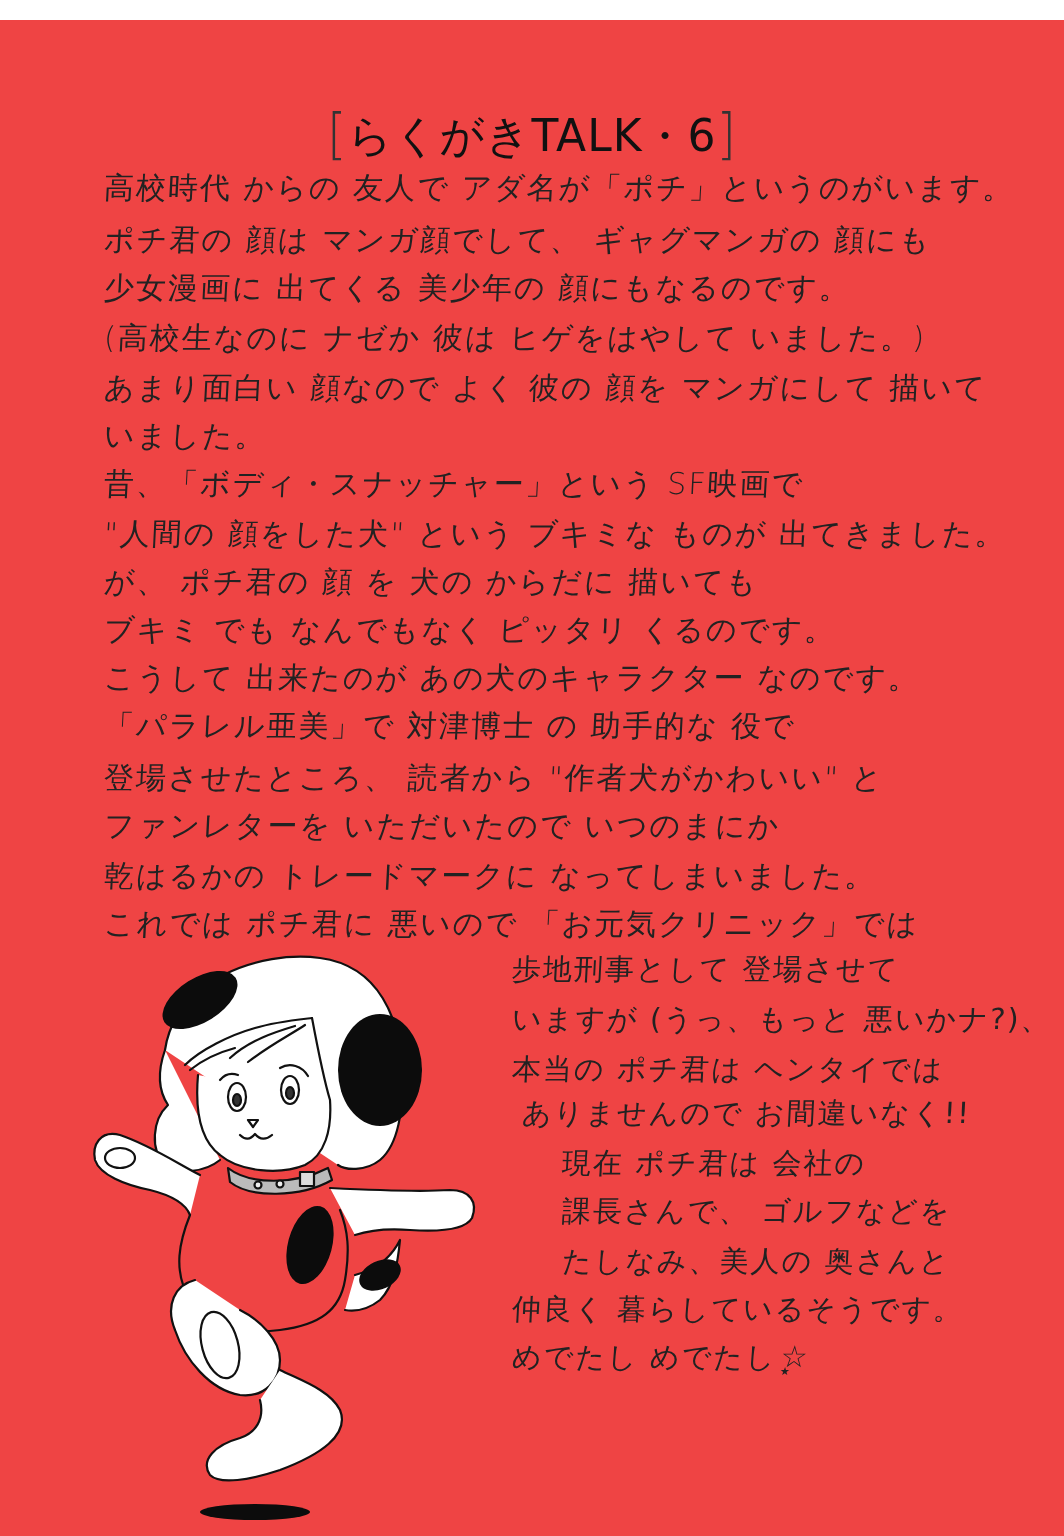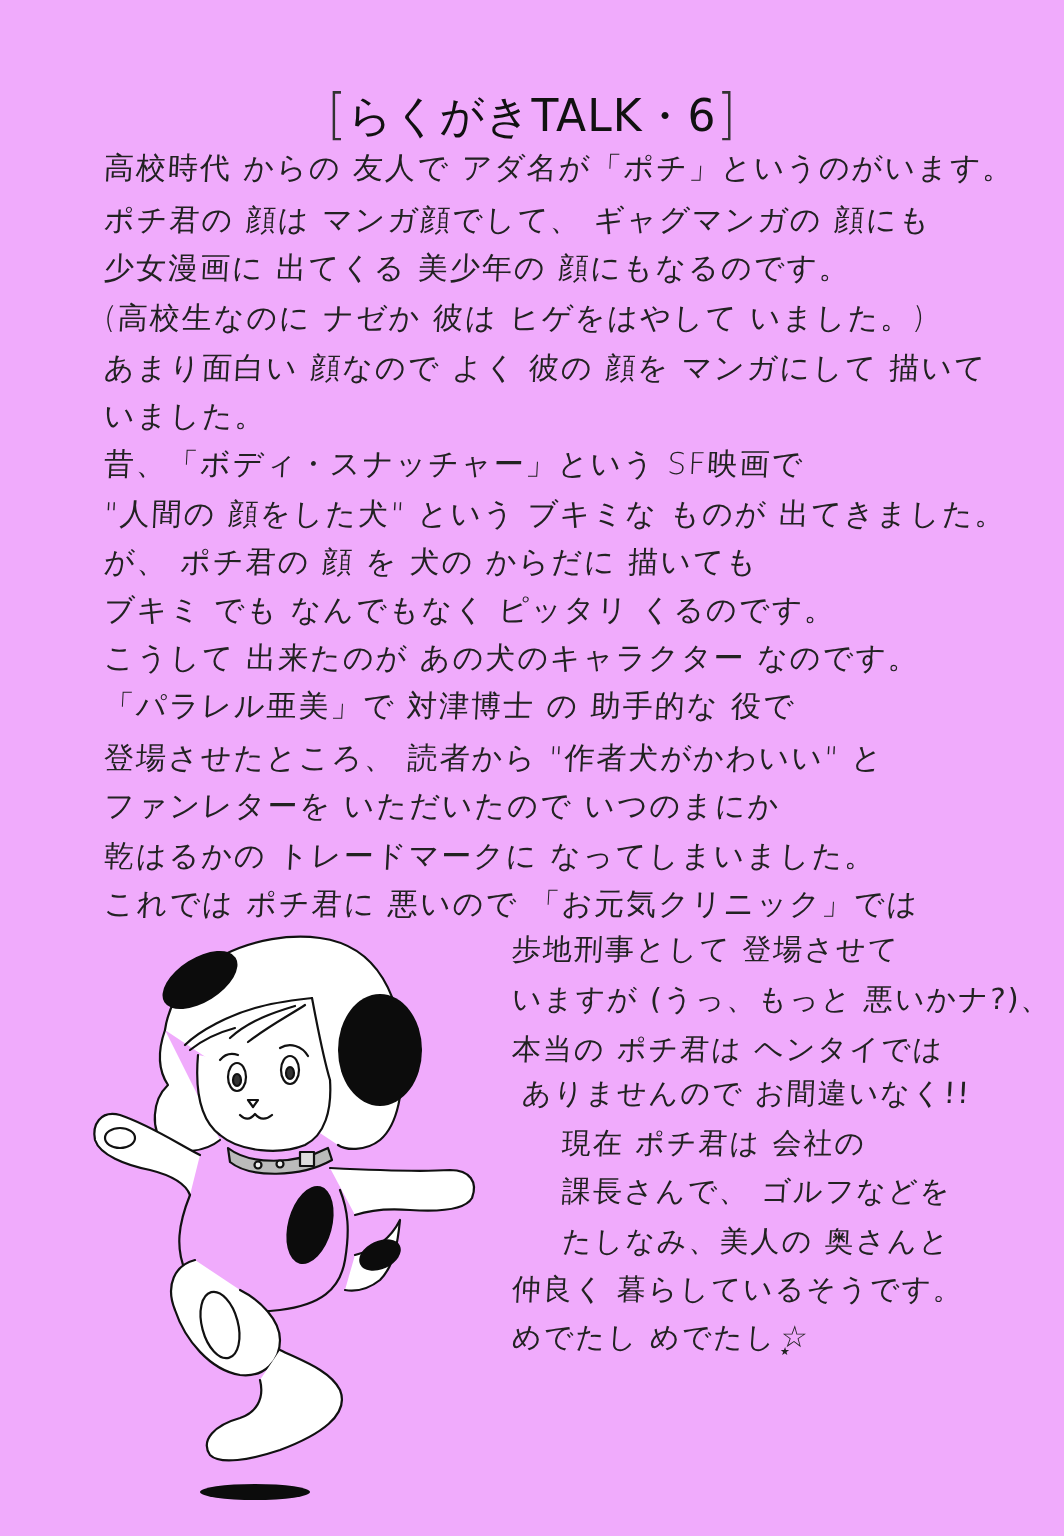--- a/index.html
+++ b/index.html
@@ -11,21 +11,22 @@
       width: 1064px;
       height: 1536px;
       position: relative;
       overflow: hidden;
       color: #1a1a1a;
       font-family: "DejaVu Sans", sans-serif;
     }
     .page {
       position: absolute;
       inset: 0;
-      background: #f0abfc;
+      background: #ef4444;
+      margin-top: 20px;
     }
     .title {
       position: absolute;
       top: 88px;
       left: 0;
       width: 1064px;
       text-align: center;
       font-family: "DejaVu Sans", sans-serif;
       font-size: 44px;
       letter-spacing: 1px;

